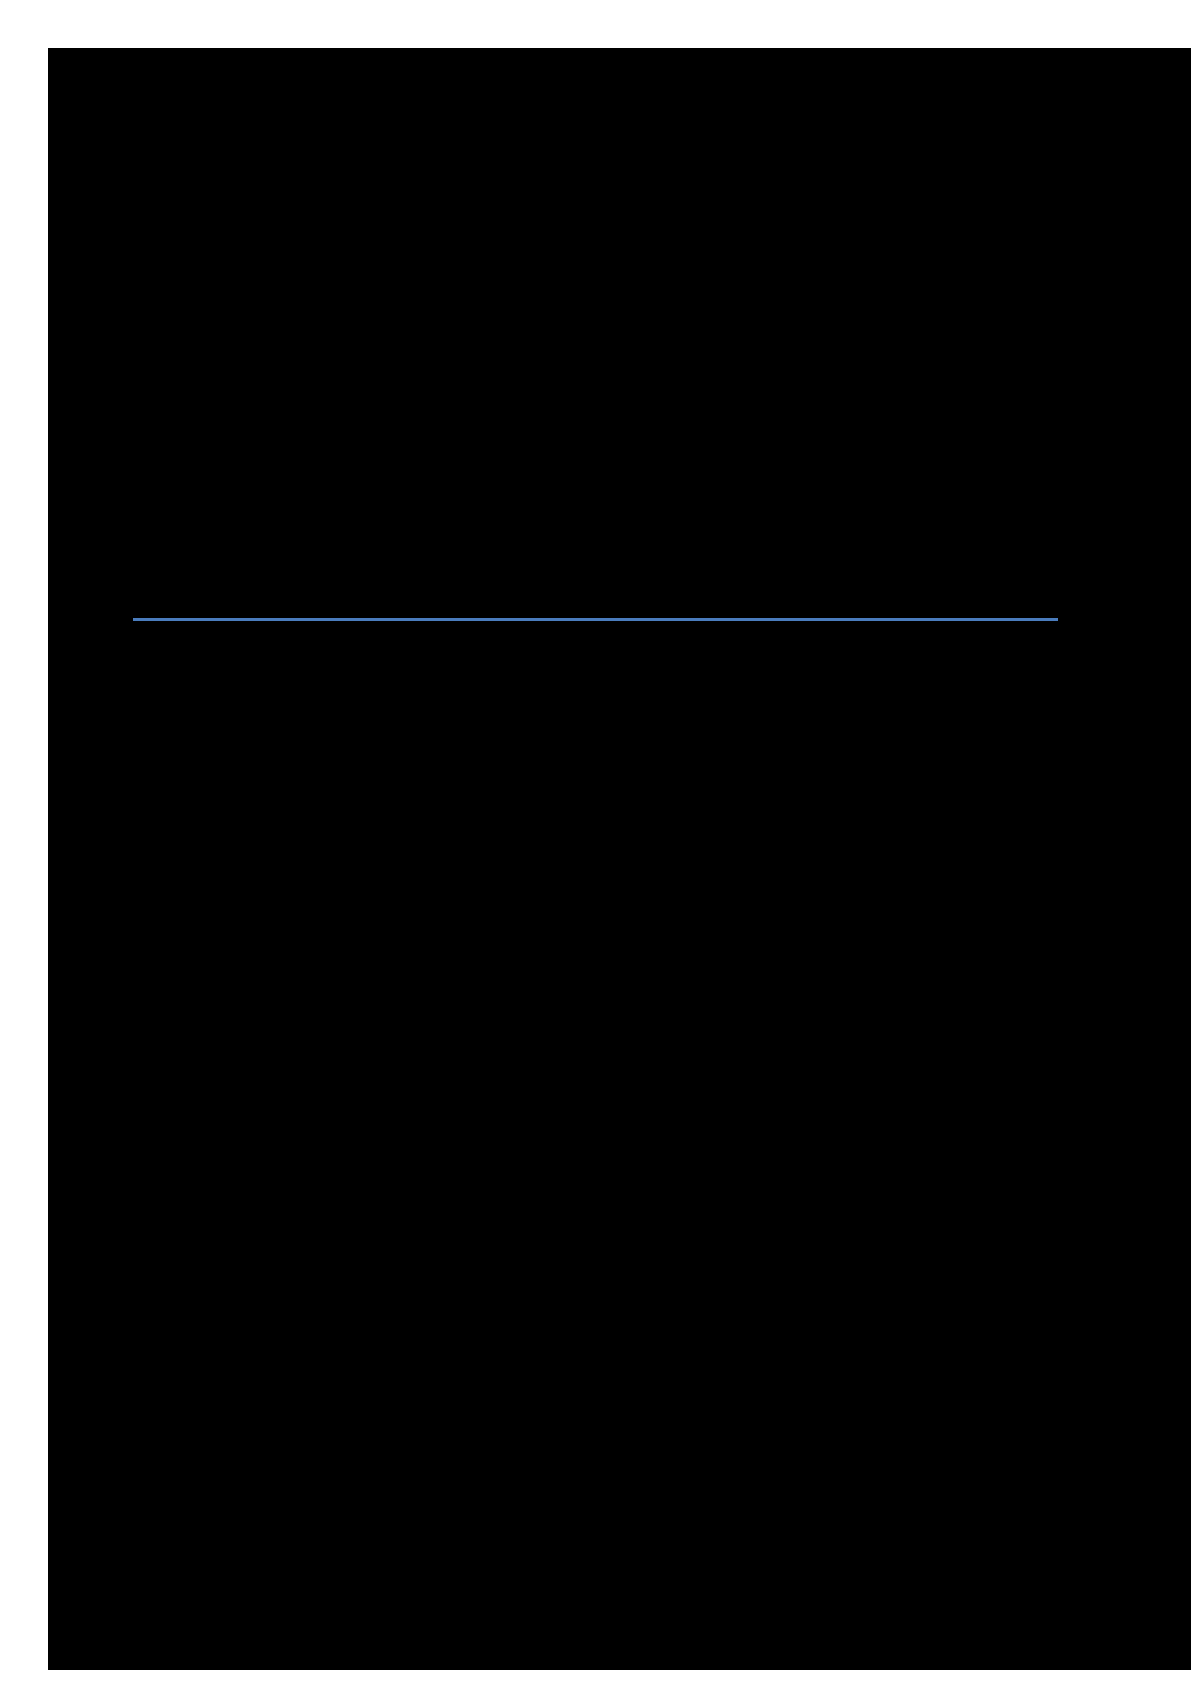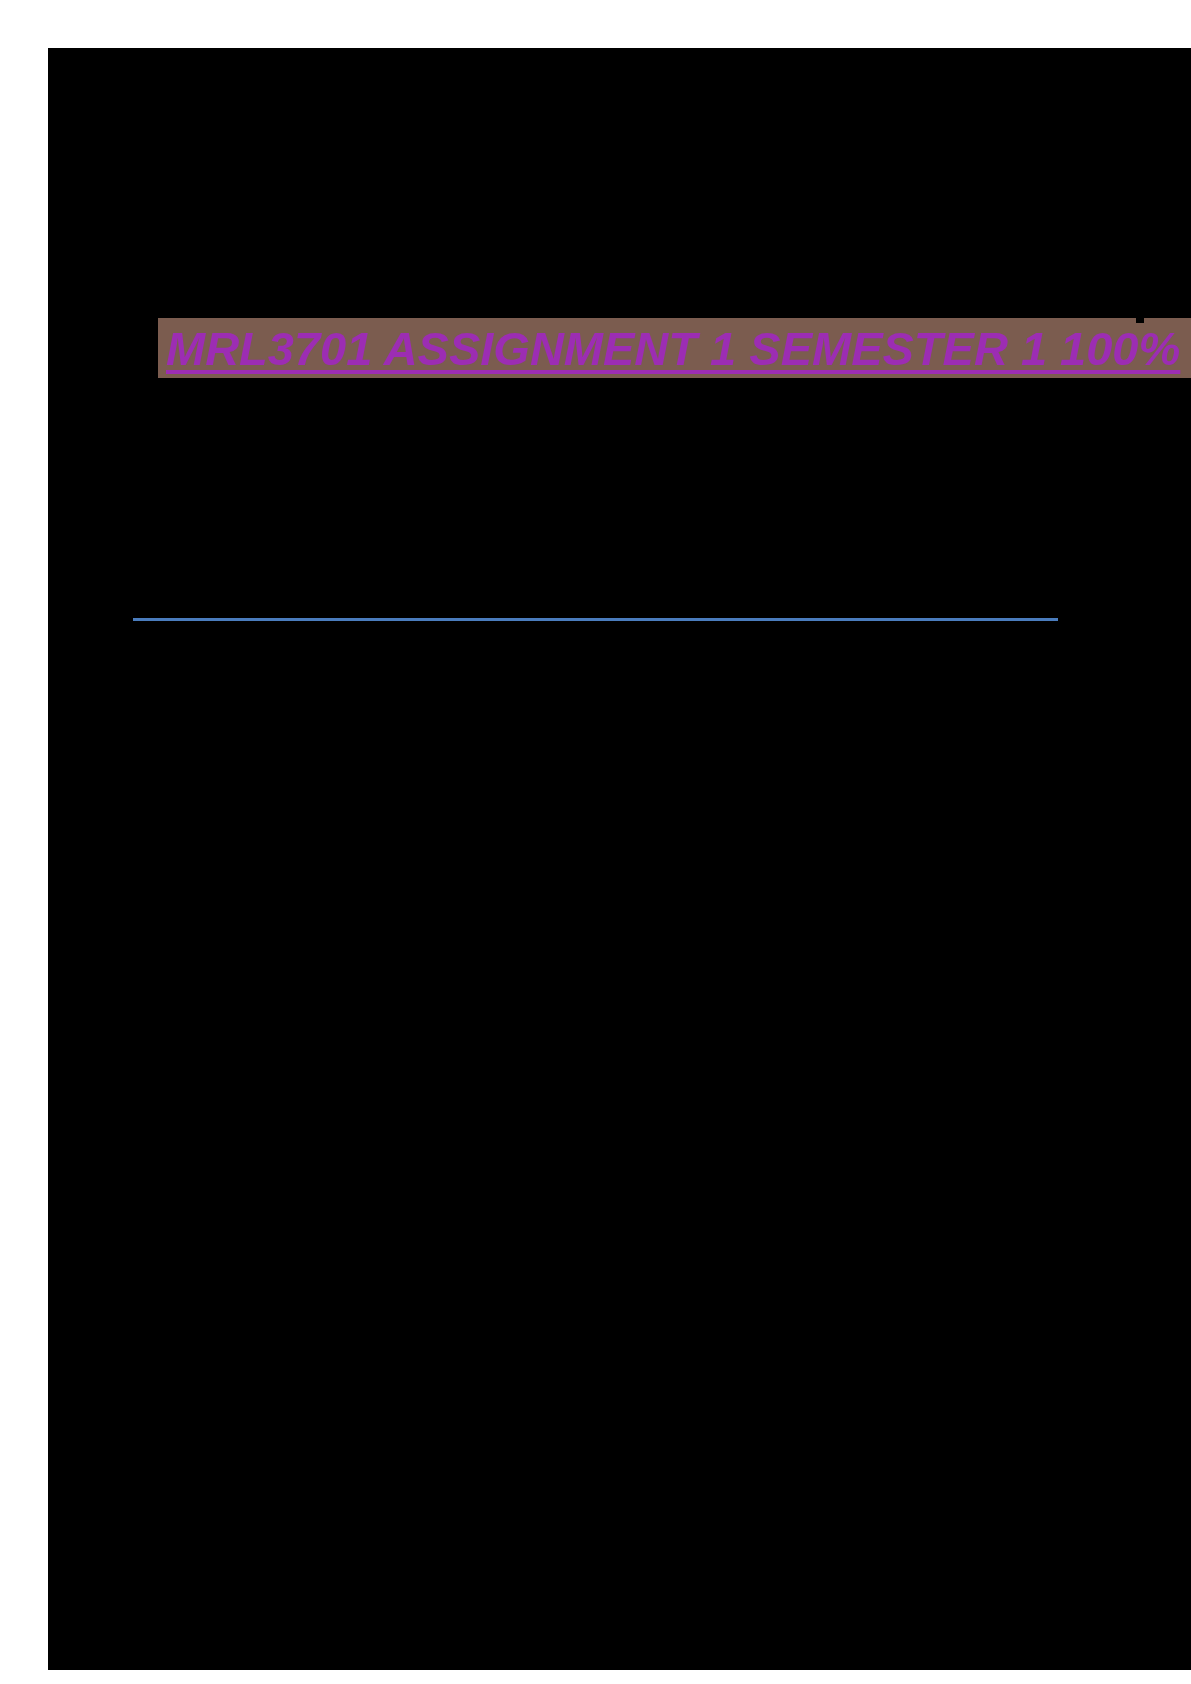--- a/index.html
+++ b/index.html
@@ -64,21 +64,18 @@
   }
 </style>
 </head>
 <body>
 
 <div class="canvas">
 
   <div class="doc-page">
   </div>
 
-  <div class="title-banner">
-    <span class="title-link">MRL3701 ASSIGNMENT 1 SEMESTER 1 100%</span>
-  </div>
 
   <div class="banner-tick"></div>
 
   <div class="divider-rule"></div>
 
 </div>
 
 </body></html>

